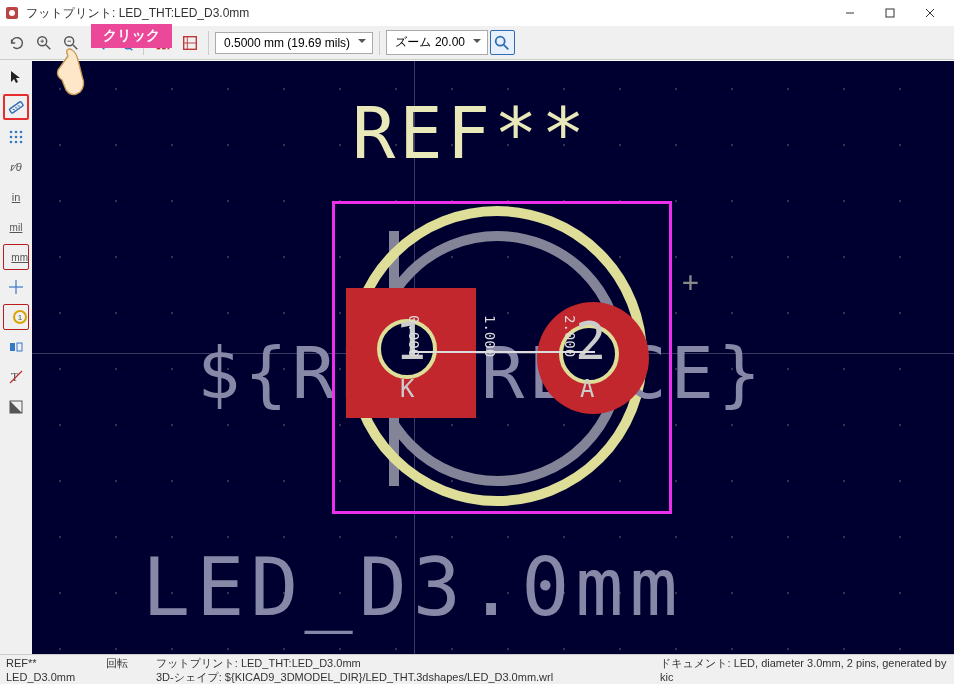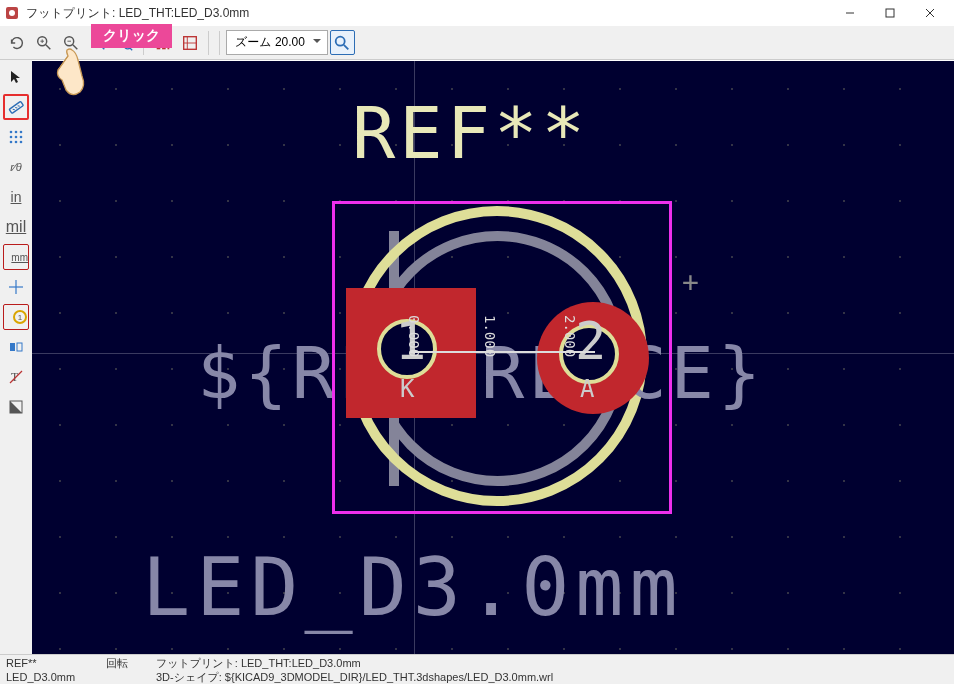--- a/index.html
+++ b/index.html
@@ -124,20 +124,21 @@
       </svg>
     </div>
   <div class="tbtn">
       <svg width="18" height="18" viewBox="0 0 20 20">
         <rect x="3" y="3" width="14" height="14" fill="none" stroke="#b33" stroke-width="1.5"></rect>
         <line x1="7" y1="3" x2="7" y2="17" stroke="#b33"></line>
         <line x1="3" y1="10" x2="17" y2="10" stroke="#b33"></line>
       </svg>
     </div>
   <div class="sep"></div>
+  <div class="dropdown" style="min-width:150px"><span>0.5000 mm (19.69 mils)</span></div>
   <div class="sep"></div>
   <div class="dropdown"><span>ズーム 20.00</span></div>
   <div class="tbtn blue sel">
       <svg width="18" height="18" viewBox="0 0 20 20">
         <circle cx="8" cy="8" r="5" fill="none" stroke="#2c6db5" stroke-width="2"></circle>
         <line x1="12" y1="12" x2="17" y2="17" stroke="#2c6db5" stroke-width="2"></line>
       </svg>
     </div>
 </div>
 
@@ -167,24 +168,24 @@
           <circle cx="3" cy="13" r="1.3"></circle>
           <circle cx="8" cy="13" r="1.3"></circle>
           <circle cx="13" cy="13" r="1.3"></circle>
         </g>
       </svg>
     </div>
   <div class="vbtn">
       <span style="font-size:11px;color:#555;font-style:italic">r⁄θ</span>
     </div>
   <div class="vbtn">
-      <span style="font-size:14px;color:#555;text-decoration:underline">in</span>
-    </div>
-  <div class="vbtn">
-      <span style="font-size:16px;color:#555;text-decoration:underline">mil</span>
+      <span style="font-size:11px;color:#555;text-decoration:underline">in</span>
+    </div>
+  <div class="vbtn">
+      <span style="font-size:10px;color:#555;text-decoration:underline">mil</span>
     </div>
   <div class="vbtn sel2">
       <span style="font-size:10px;color:#555;text-decoration:underline">mm</span>
     </div>
   <div class="vbtn">
       <svg width="16" height="16">
         <line x1="8" y1="1" x2="8" y2="15" stroke="#3478c8" stroke-width="1.2"></line>
         <line x1="1" y1="8" x2="15" y2="8" stroke="#3478c8" stroke-width="1.2"></line>
       </svg>
     </div>
@@ -245,20 +246,24 @@
     <div>REF**</div>
     <div>LED_D3.0mm</div>
   </div>
   <div class="status-col" style="width:50px">
     <div>回転</div>
   </div>
   <div class="status-col" style="flex:1">
     <div>フットプリント: LED_THT:LED_D3.0mm</div>
     <div>3D-シェイプ: ${KICAD9_3DMODEL_DIR}/LED_THT.3dshapes/LED_D3.0mm.wrl</div>
   </div>
+  <div class="status-col" style="width:300px">
+    <div>ドキュメント: LED, diameter 3.0mm, 2 pins, generated by kic</div>
+
+  </div>
 </div>
 
 <div class="callout">クリック</div>
 <div class="hand">
   <svg width="44" height="54" viewBox="0 0 44 54">
     <path d="M22 4 Q20 2 17 4 Q16 6 18 10 L8 24 Q6 30 12 34 L16 44 Q22 52 30 46 Q36 40 32 30 L28 14 Q26 6 22 4Z" fill="#fde7c8" stroke="#c79855" stroke-width="1.3"></path>
     <path d="M18 10 L8 24" stroke="#c79855" stroke-width="1" fill="none"></path>
   </svg>
 </div>
 

